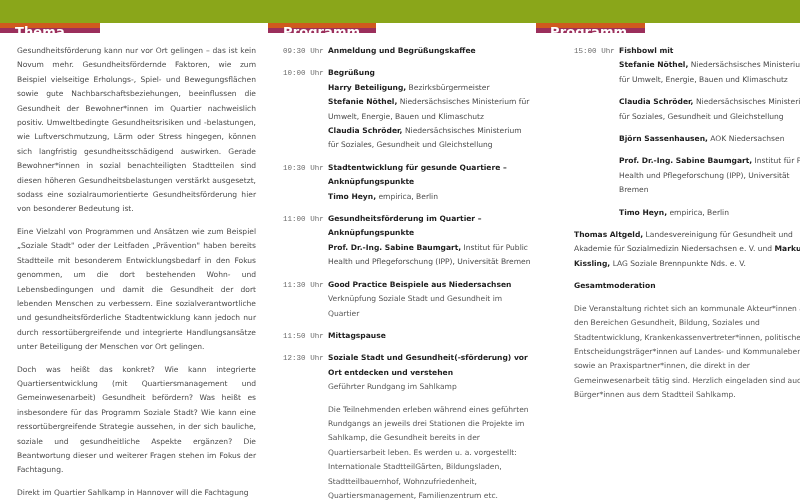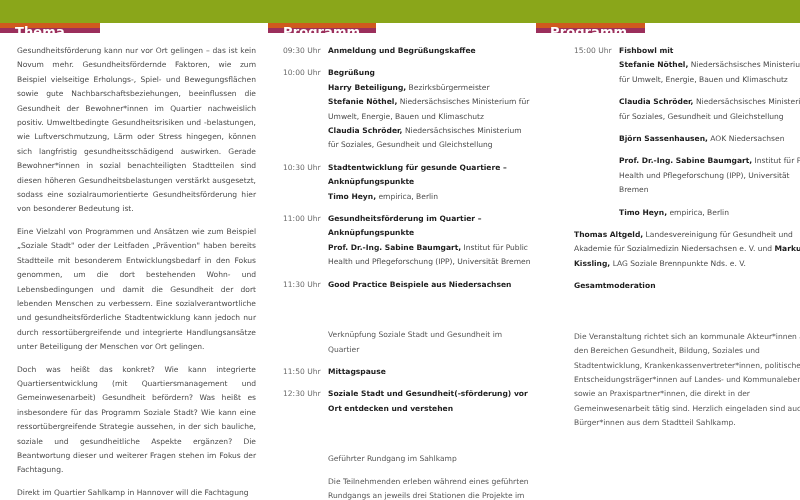--- a/index.html
+++ b/index.html
@@ -24,24 +24,24 @@
     .col {
       position: absolute; top: 44px;
       font-size: 7.55px; line-height: 14.4px;
     }
     .col1 { left: 13px; width: 243px; }
     .col1 p { margin: 0 0 8px 4px; text-align: justify; }
 
     .col2 { left: 283px; width: 250px; }
     .col3 { left: 574px; width: 245px; }
     .row { display: flex; margin-bottom: 8px; }
-    .row .time { width: 45px; flex: none; color: #6a6a6a; }
+    .row .time { width: 45px; flex: none; color: #6a6a6a; font-family: Liberation Mono, monospace; }
     .row .body { flex: 1; }
     .b { font-weight: bold; color: #1f1f1f; }
-    .plain { color: #555; margin-top: 36px; }
+    .plain { color: #555; }
     .col3 .block { margin-bottom: 8px; }
     .col2 .desc { margin-top: 8px; }
   </style>
 </head>
 <body>
 
 <div class="topbar"></div>
 
 <div class="stripe-o" style="left:0;width:100px;"></div>
 <div class="stripe-p" style="left:0;width:100px;"></div>

